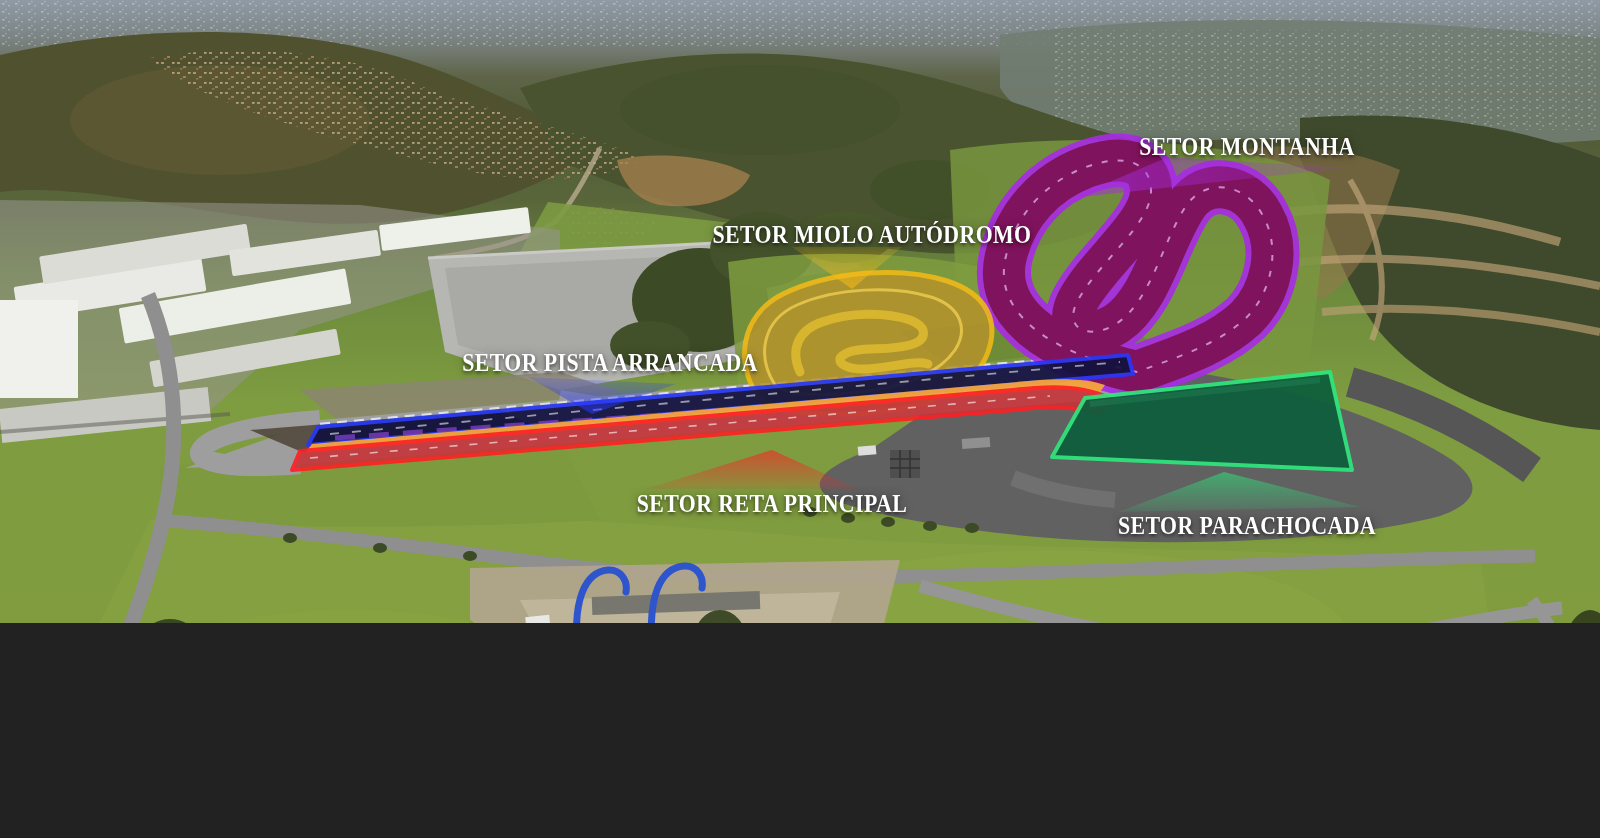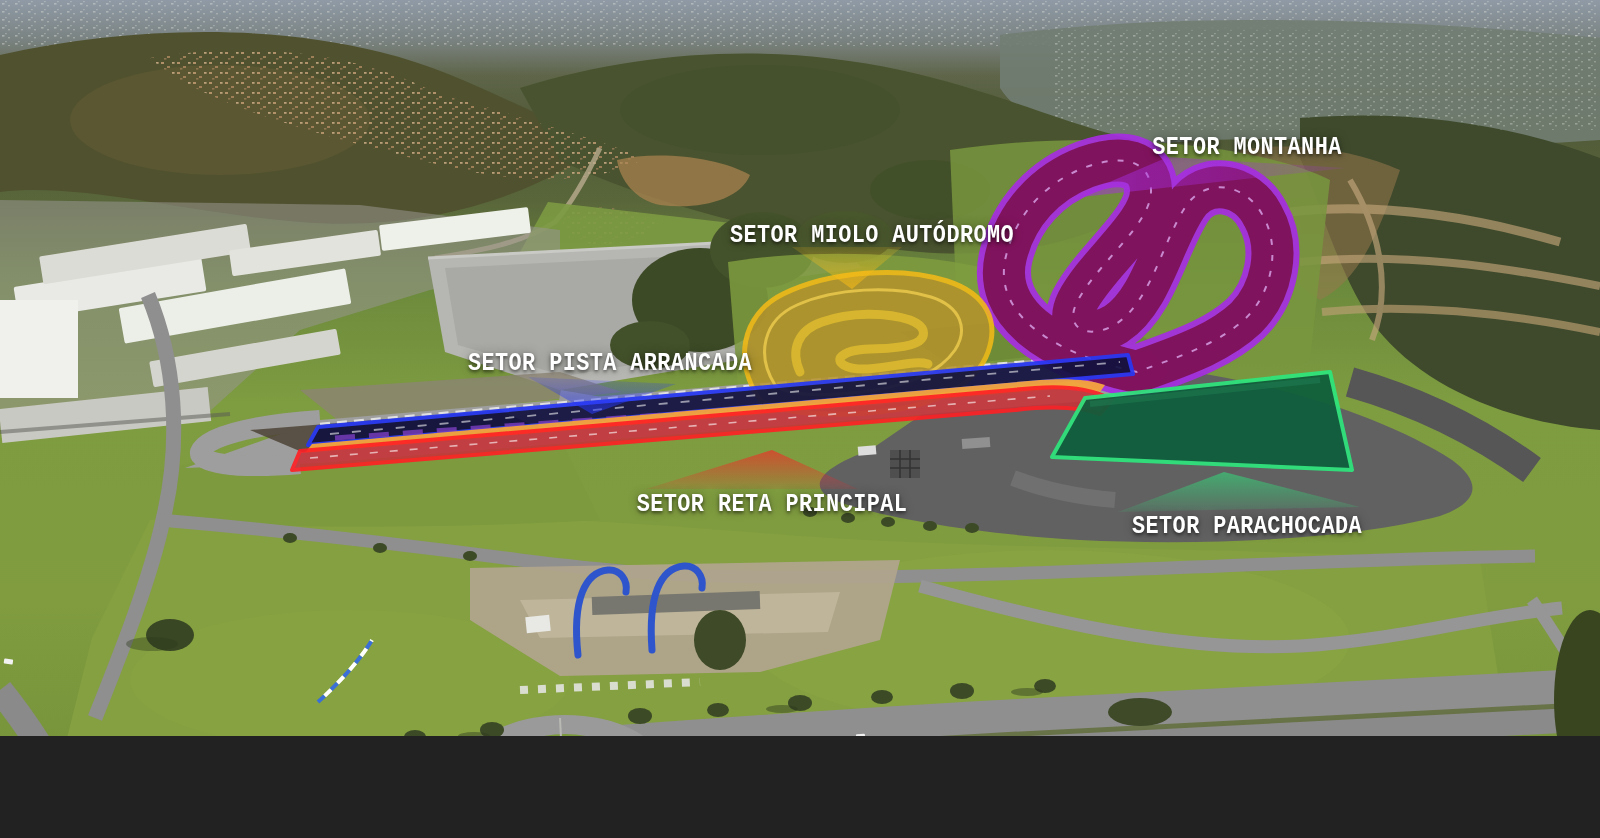--- a/index.html
+++ b/index.html
@@ -1,17 +1,17 @@
 <!DOCTYPE html>
 <html><head>
 <meta charset="utf-8">
 <style>
   html,body{margin:0;padding:0;background:#222;}
-  .stage{position:relative;width:1600px;height:736px;overflow:hidden;
-         font-family:Liberation Mono, monospace;}
+  .stage{position:relative;width:1600px;height:623px;overflow:hidden;
+         font-family:Liberation Serif, serif;}
   .stage svg{position:absolute;left:0;top:0;}
   .sector-label{position:absolute;transform:translate(-50%,-50%) scaleX(.84);
       font-weight:bold;font-size:26px;letter-spacing:.5px;color:#fff;
       white-space:nowrap;text-transform:uppercase;
       text-shadow:0 2px 4px rgba(0,0,0,.55),0 0 12px rgba(0,0,0,.3);}
 </style>
 </head>
 <body>
 
 <div class="stage">

